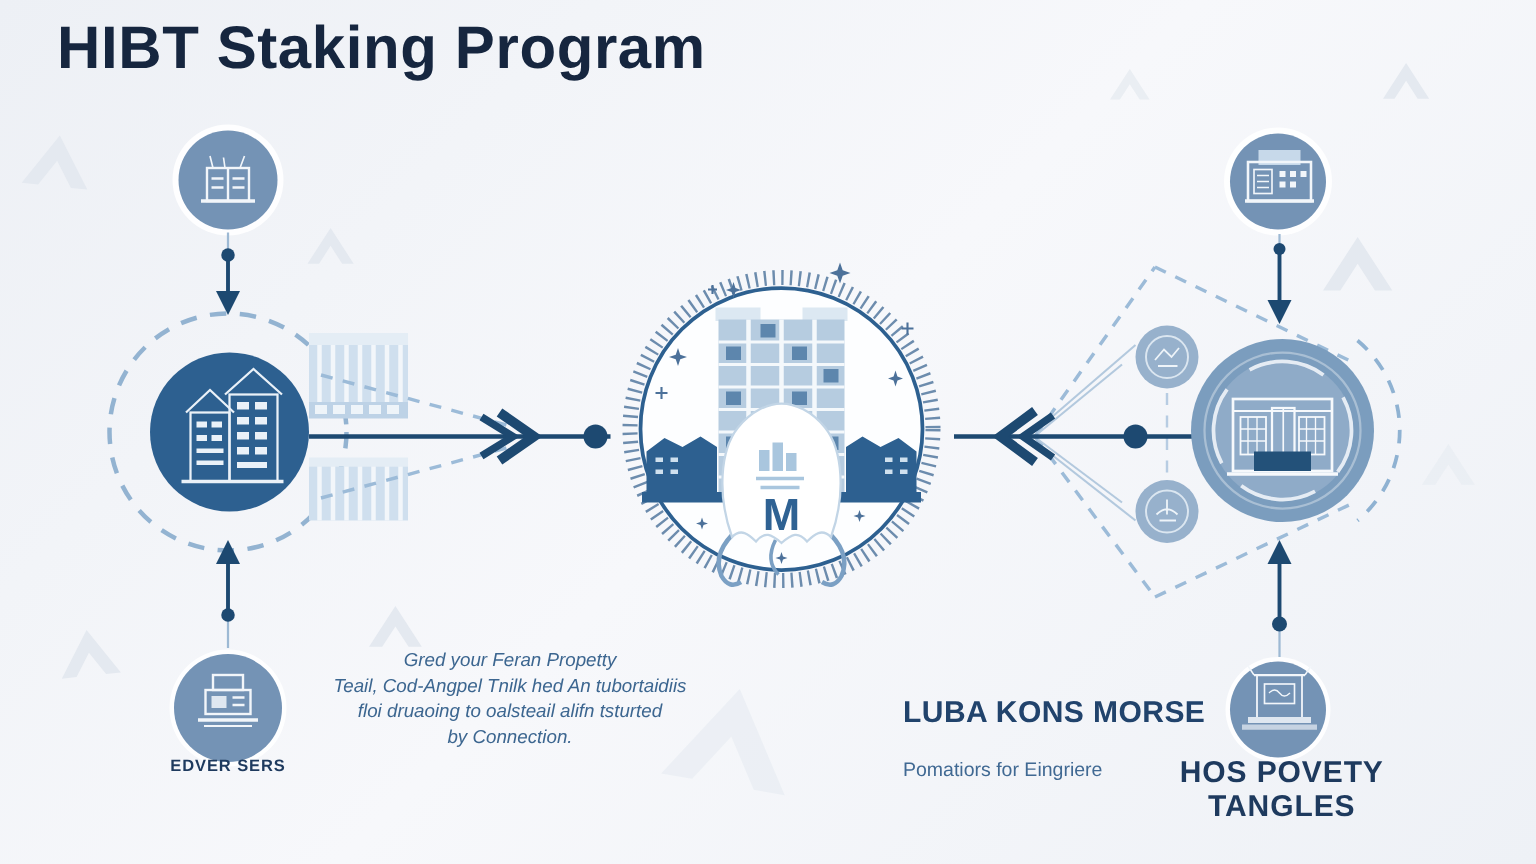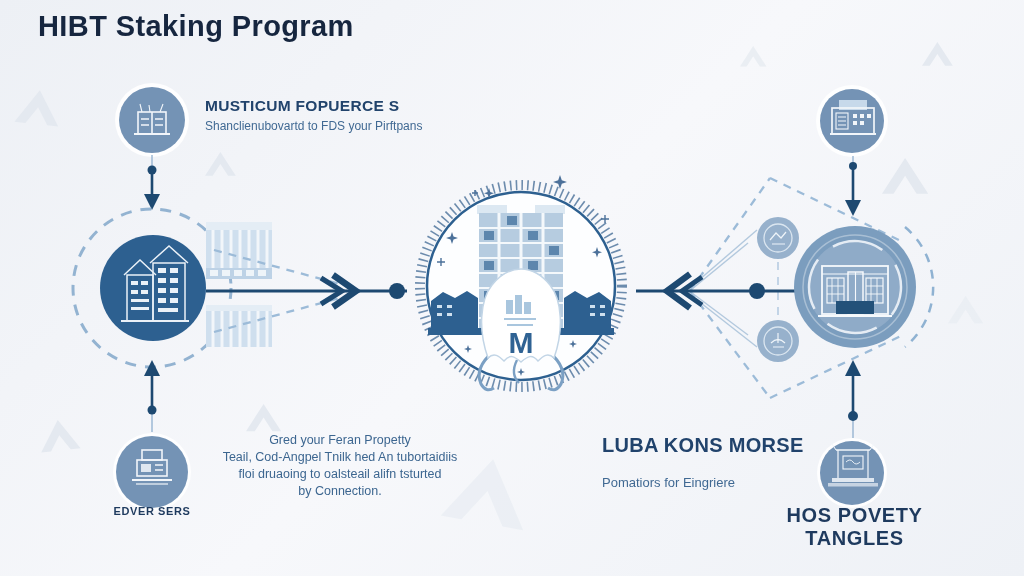--- a/index.html
+++ b/index.html
@@ -3,34 +3,34 @@
 <meta charset="utf-8">
 <style>
   html,body{margin:0;padding:0;background:#dfe3e9;}
   .stage{
     position:relative;width:1024px;height:576px;overflow:hidden;
     background:linear-gradient(135deg,#edf0f5 0%,#f7f8fb 50%,#eef1f6 100%);
     font-family:"Liberation Sans",sans-serif;
   }
   .stage > svg{position:absolute;left:0;top:0;}
   .title{
-    position:absolute;left:38px;top:10px;font-size:29px;font-weight:800;
+    position:absolute;left:38px;top:10px;font-size:40px;font-weight:800;
     color:#16263f;letter-spacing:.4px;
   }
   .tb{position:absolute;color:#3d6691;}
   .tb .hd{font-weight:700;color:#21436c;letter-spacing:.3px;}
   .tb-topleft{left:205px;top:97px;width:260px;}
   .tb-topleft .hd{font-size:15.5px;}
   .tb-topleft .sub{font-size:12px;margin-top:4px;color:#406993;}
   .tb-topright{left:600px;top:82px;width:230px;}
   .tb-topright .hd{font-size:17px;margin-bottom:5px;}
   .tb-topright .ln{font-size:12.5px;line-height:17px;color:#3a648f;}
   .tb-bottomcenter{left:208px;top:432px;width:264px;text-align:center;}
-  .tb-bottomcenter .ln{font-size:12.5px;line-height:17px;color:#3c6690;}
-  .tb-bottomright{left:602px;top:434px;width:240px;}
+  .tb-bottomcenter .ln{font-size:12.5px;line-height:17px;color:#3c6690;font-style:italic;}
+  .tb-bottomright{left:602px;top:464px;width:240px;}
   .tb-bottomright .hd{font-size:20px;}
   .tb-bottomright .sub{font-size:13px;margin-top:18px;color:#406993;}
   .lbl{position:absolute;font-weight:700;color:#1e3a5e;text-align:center;letter-spacing:.6px;}
   .lbl-left{left:72px;top:505px;width:160px;font-size:11px;}
   .lbl-right{left:752px;top:504px;width:205px;font-size:20px;}
 </style>
 </head>
 <body>
 
 <div class="stage">
@@ -314,24 +314,20 @@
         <rect x="843" y="456" width="20" height="13" stroke-width="1.1"></rect>
         <path d="M846 462 Q850 458 853 462 T860 462" stroke-width="0.9"></path>
       </g>
       <rect x="832" y="478" width="42" height="4" fill="#f2f6fa" opacity="0.85"></rect>
       <rect x="828" y="483" width="50" height="3.5" fill="#f2f6fa" opacity="0.65"></rect>
     </g>
   </svg>
 
   <div class="title">HIBT Staking Program</div>
 
-  <div class="tb tb-topleft">
-    <div class="hd">MUSTICUM FOPUERCE S</div>
-    <div class="sub">Shanclienubovartd to FDS your Pirftpans</div>
-  </div>
 
 
   <div class="tb tb-bottomcenter">
     <div class="ln">Gred your Feran Propetty</div>
     <div class="ln">Teail, Cod-Angpel Tnilk hed An tubortaidiis</div>
     <div class="ln">floi druaoing to oalsteail alifn tsturted</div>
     <div class="ln">by Connection.</div>
   </div>
 
   <div class="tb tb-bottomright">

